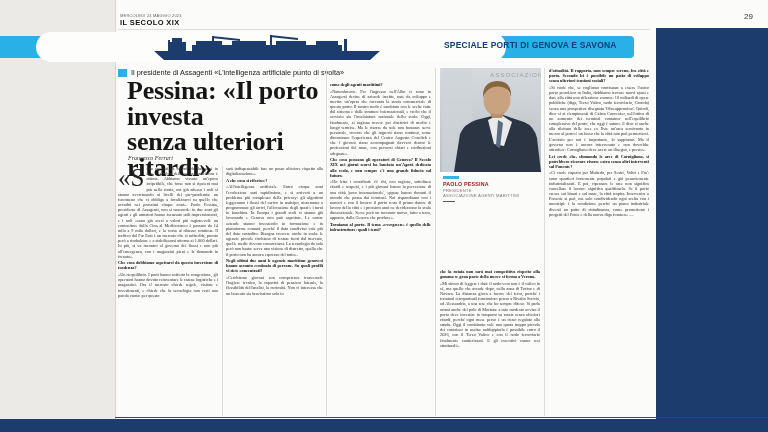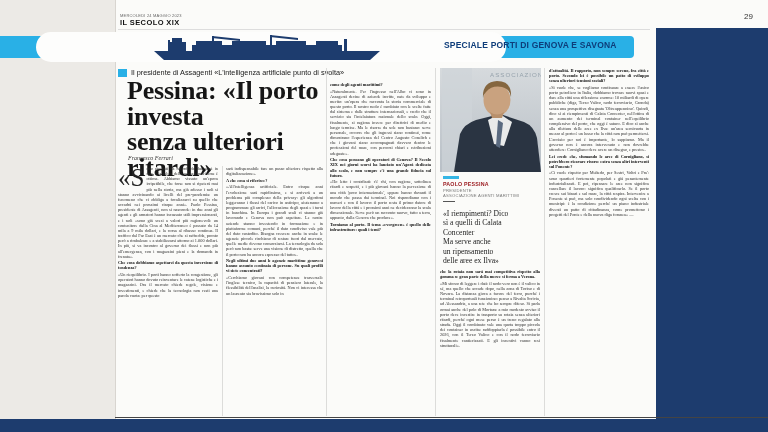--- a/index.html
+++ b/index.html
@@ -152,28 +152,20 @@
       <path d="M43,30 Q42,14 57,13 Q72,13 71,29 Q70,21 62,19 Q52,17 46,24 Q43,27 43,30 Z" fill="#85663f"></path>
       <path d="M50,44 Q57,49 64,44 L62,50 L52,50 Z" fill="#b8906c"></path>
     </svg>
   </div>
   <div id="capbar" class="abs"></div>
   <div id="capname" class="abs">PAOLO PESSINA</div>
   <div id="caprole" class="abs">PRESIDENTE</div>
   <div id="caporg" class="abs">ASSOCIAZIONE AGENTI MARITTIMI</div>
   <div id="caprule" class="abs"></div>
 
-  <div id="pullquote" class="abs">
-    <div>«I riempimenti? Dico</div>
-    <div>sì a quelli di Calata</div>
-    <div>Concenter</div>
-    <div>Ma serve anche</div>
-    <div>un ripensamento</div>
-    <div>delle aree ex Ilva»</div>
-  </div>
 
   <div id="col4t" class="abs col">
     <span class="seg q">che la rotaia non sarà mai competitiva rispetto alla gomma se gran parte della merce si ferma a Verona.</span>
     <span class="seg">«Mi sforzo di leggere i dati: il nodo vero non è il valico in sé, ma quello che accade dopo, nella zona di Torino e di Novara. La distanza gioca a favore del ferro, purché i terminal retroportuali funzionino: penso a Rivalta Scrivia, ad Alessandria, a una rete che ho sempre difeso. Si parla ormai anche del polo di Mortara: a mio modesto avviso il porto deve investire in trasporto su rotaia senza ulteriori ritardi, perché ogni mese perso è un treno regalato alla strada. Oggi il combinato vale una quota troppo piccola dei container in uscita: raddoppiarla è possibile entro il 2026, con il Terzo Valico e con il nodo ferroviario finalmente cantierizzati. E gli incentivi vanno resi strutturali».</span>
   </div>
 
   <div id="col5" class="abs col">
     <span class="seg q">d'attualità. Il rapporto, non sempre sereno, fra città e porto. Secondo lei è possibile un patto di sviluppo senza ulteriori tensioni sociali?</span>
     <span class="seg">«Si vuole che, se vogliamo continuare a essere l'unico porto petroliero in Italia, dobbiamo trovare nuovi spazi e dare alla città una riflessione enorme: 10 miliardi di opere pubbliche (diga, Terzo Valico, nodo ferroviario, Gronda) senza una prospettiva disegnata 'Oltreappennino'. Quindi, dico sì ai riempimenti di Calata Concenter, nell'ottica di un aumento dei terminal container nell'equilibrio complessivo del porto, che oggi è saturo. E dico sì anche alla rilettura delle aree ex Ilva: un'area semivuota in mezzo al porto è un lusso che la città non può permettersi. L'acciaio per noi è importante, lo sappiamo. Ma il governo non è ancora intervenuto e non dovrebbe attendere: Cornigliano deve avere un disegno, e presto».</span>
     <span class="seg q">Lei crede che, sfumando le aree di Cornigliano, si potrebbero ricavare risorse extra senza altri interventi sul Ponente?</span>

